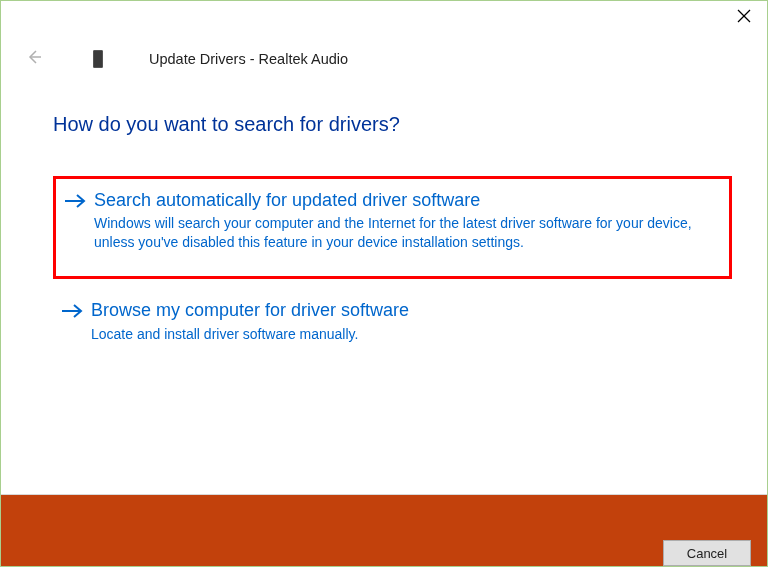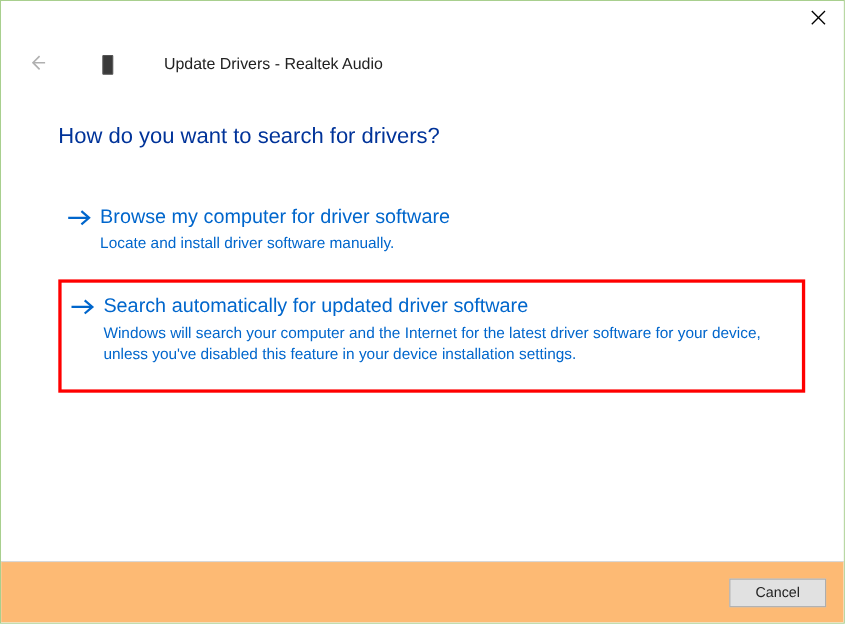--- a/index.html
+++ b/index.html
@@ -117,26 +117,26 @@
       font-weight: 400;
       line-height: 1.3;
       margin-bottom: 2px;
     }
     .option-desc {
       font-size: 14px;
       color: #0066cc;
       line-height: 1.35;
     }
     .footer {
-      height: 56px;
+      height: 72px;
       border-top: 1px solid #d8d8d8;
-      background: #fdba74;
+      background: #c2410c;
       display: flex;
       justify-content: flex-end;
-      align-items: center;
+      align-items: flex-end;
       padding-right: 16px;
     }
     .btn {
       min-width: 88px;
       height: 26px;
       background: #e1e1e1;
       border: 1px solid #adadad;
       font-size: 13px;
       color: #222;
       cursor: pointer;
@@ -168,45 +168,45 @@
           </svg>
       </span>
     </div>
     <div class="device-icon"></div>
     <div class="window-title">Update Drivers - Realtek Audio</div>
   </div>
 
   <div class="content">
     <h1 class="heading">How do you want to search for drivers?</h1>
 
+    <div class="option highlighted">
+      <div class="option-arrow">
+        <svg viewBox="0 0 22 16" fill="none">
+            <line x1="1" y1="8" x2="19" y2="8" stroke="#0066cc" stroke-width="2"></line>
+            <path d="M13 2 L20 8 L13 14" stroke="#0066cc" stroke-width="2" fill="none"></path>
+          </svg>
+      </div>
+      <div class="option-text">
+        <div class="option-title">Search automatically for updated driver software</div>
+        <div class="option-desc">Windows will search your computer and the Internet for the latest driver software for your device, unless you've disabled this feature in your device installation settings.</div>
+      </div>
+    </div>
+
     <div class="option">
       <div class="option-arrow">
         <svg viewBox="0 0 22 16" fill="none">
             <line x1="1" y1="8" x2="19" y2="8" stroke="#0066cc" stroke-width="2"></line>
             <path d="M13 2 L20 8 L13 14" stroke="#0066cc" stroke-width="2" fill="none"></path>
           </svg>
       </div>
       <div class="option-text">
         <div class="option-title">Browse my computer for driver software</div>
         <div class="option-desc">Locate and install driver software manually.</div>
       </div>
     </div>
 
-    <div class="option highlighted">
-      <div class="option-arrow">
-        <svg viewBox="0 0 22 16" fill="none">
-            <line x1="1" y1="8" x2="19" y2="8" stroke="#0066cc" stroke-width="2"></line>
-            <path d="M13 2 L20 8 L13 14" stroke="#0066cc" stroke-width="2" fill="none"></path>
-          </svg>
-      </div>
-      <div class="option-text">
-        <div class="option-title">Search automatically for updated driver software</div>
-        <div class="option-desc">Windows will search your computer and the Internet for the latest driver software for your device, unless you've disabled this feature in your device installation settings.</div>
-      </div>
-    </div>
-
   </div>
 
   <div class="footer">
     <button class="btn">Cancel</button>
   </div>
 
 </div>
 
 </body></html>

